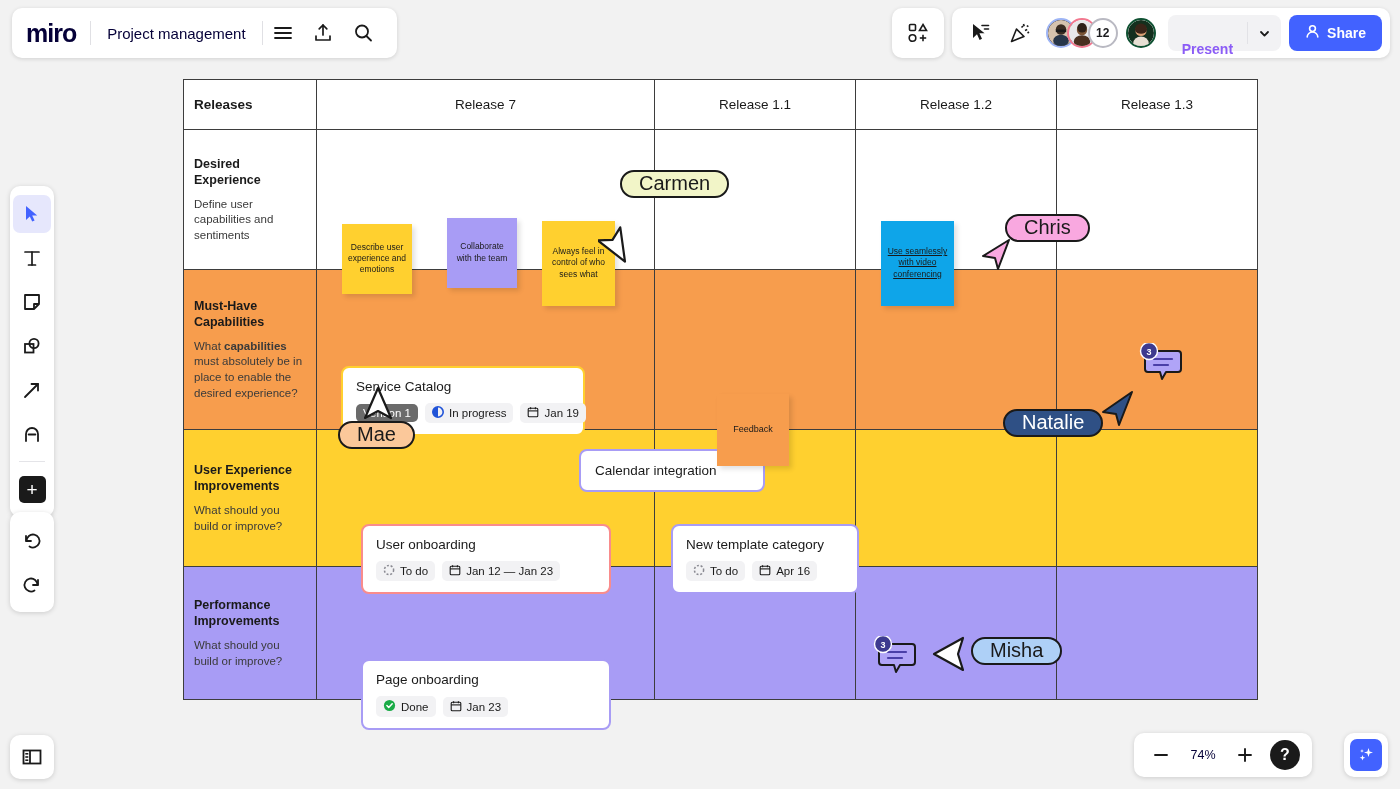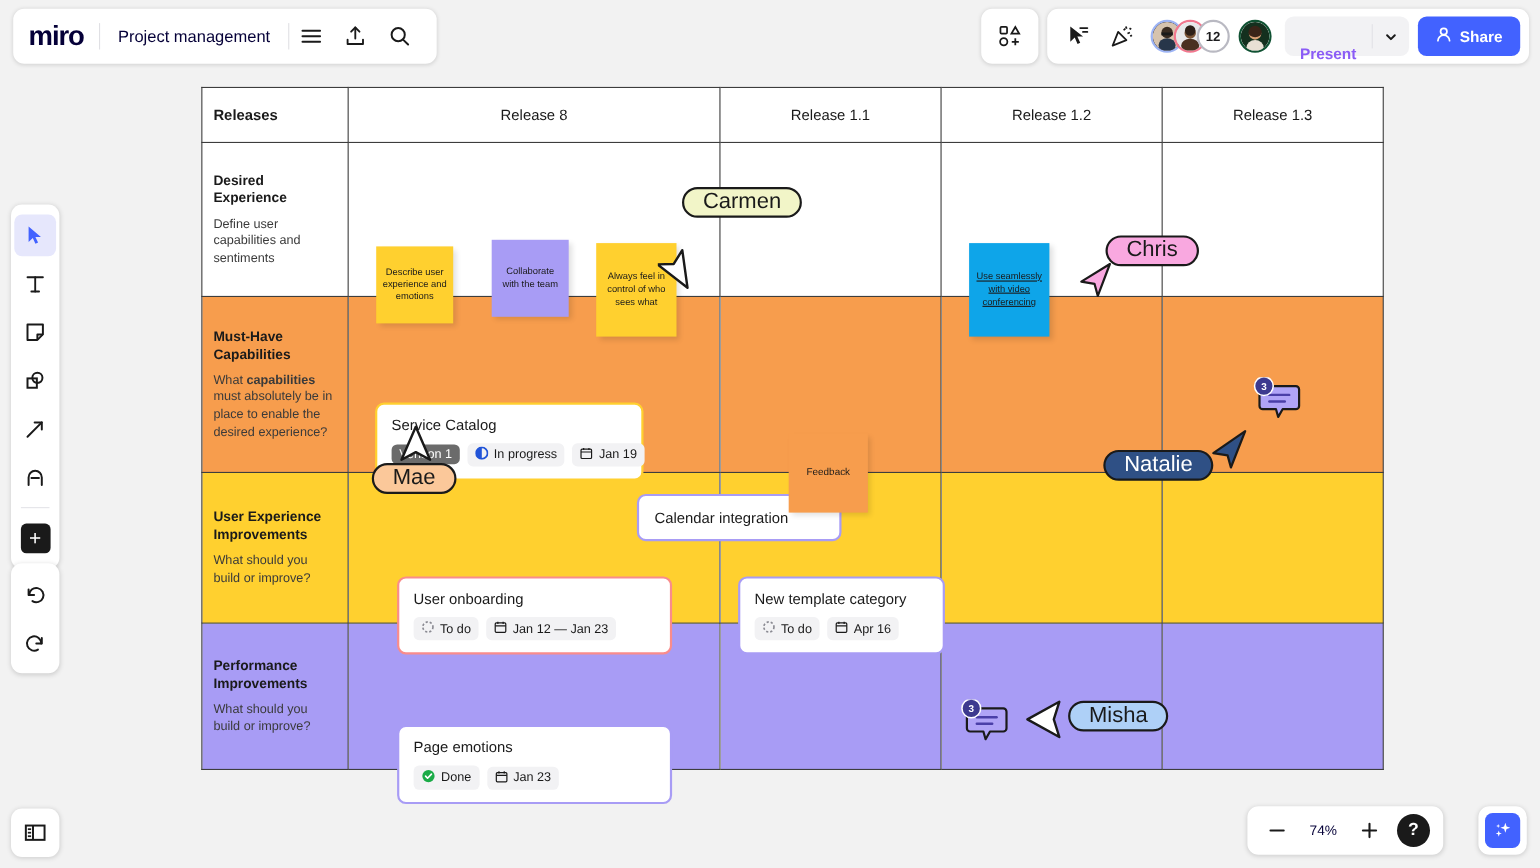--- a/index.html
+++ b/index.html
@@ -434,21 +434,21 @@
       <colgroup>
         <col class="col-label">
           <col class="col-r1">
           <col class="col-r11">
           <col class="col-r12">
           <col class="col-r13">
       </colgroup>
       <tbody>
       <tr>
         <td class="hdr-left">Releases</td>
-        <td class="rel-cell">Release 8</td>
+        <td class="rel-cell">Release 7</td>
         <td class="rel-cell">Release 1.1</td>
         <td class="rel-cell">Release 1.2</td>
         <td class="rel-cell">Release 1.3</td>
       </tr>
 
       <tr class="r-desired">
         <td class="rowlabel">
           <div class="rl-title">Desired Experience</div>
           <div class="rl-sub">Define user capabilities and sentiments</div>
         </td>
@@ -585,21 +585,21 @@
       </tr>
 
       <tr class="r-perf">
         <td class="rowlabel">
           <div class="rl-title">Performance Improvements</div>
           <div class="rl-sub">What should you build or improve?</div>
         </td>
         <td>
           <div class="cell-pad">
             <div class="card" style="left:44px; top:26px; width:250px; border-color:#a89cf5;">
-              <div class="card-title">Page emotions</div>
+              <div class="card-title">Page onboarding</div>
               <div class="card-chips">
                 <span class="chip">
                   <span>
                     <svg width="13" height="13" viewBox="0 0 13 13">
                           <circle cx="6.5" cy="6.5" r="5.6" fill="#1aab47"></circle>
                       <path d="M3.9 6.6 L5.7 8.5 L9.2 4.7" stroke="#fff" stroke-width="1.5" fill="none" stroke-linecap="round" stroke-linejoin="round"></path>
                         </svg>
                   </span>
                   <span>Done</span>
                 </span>

